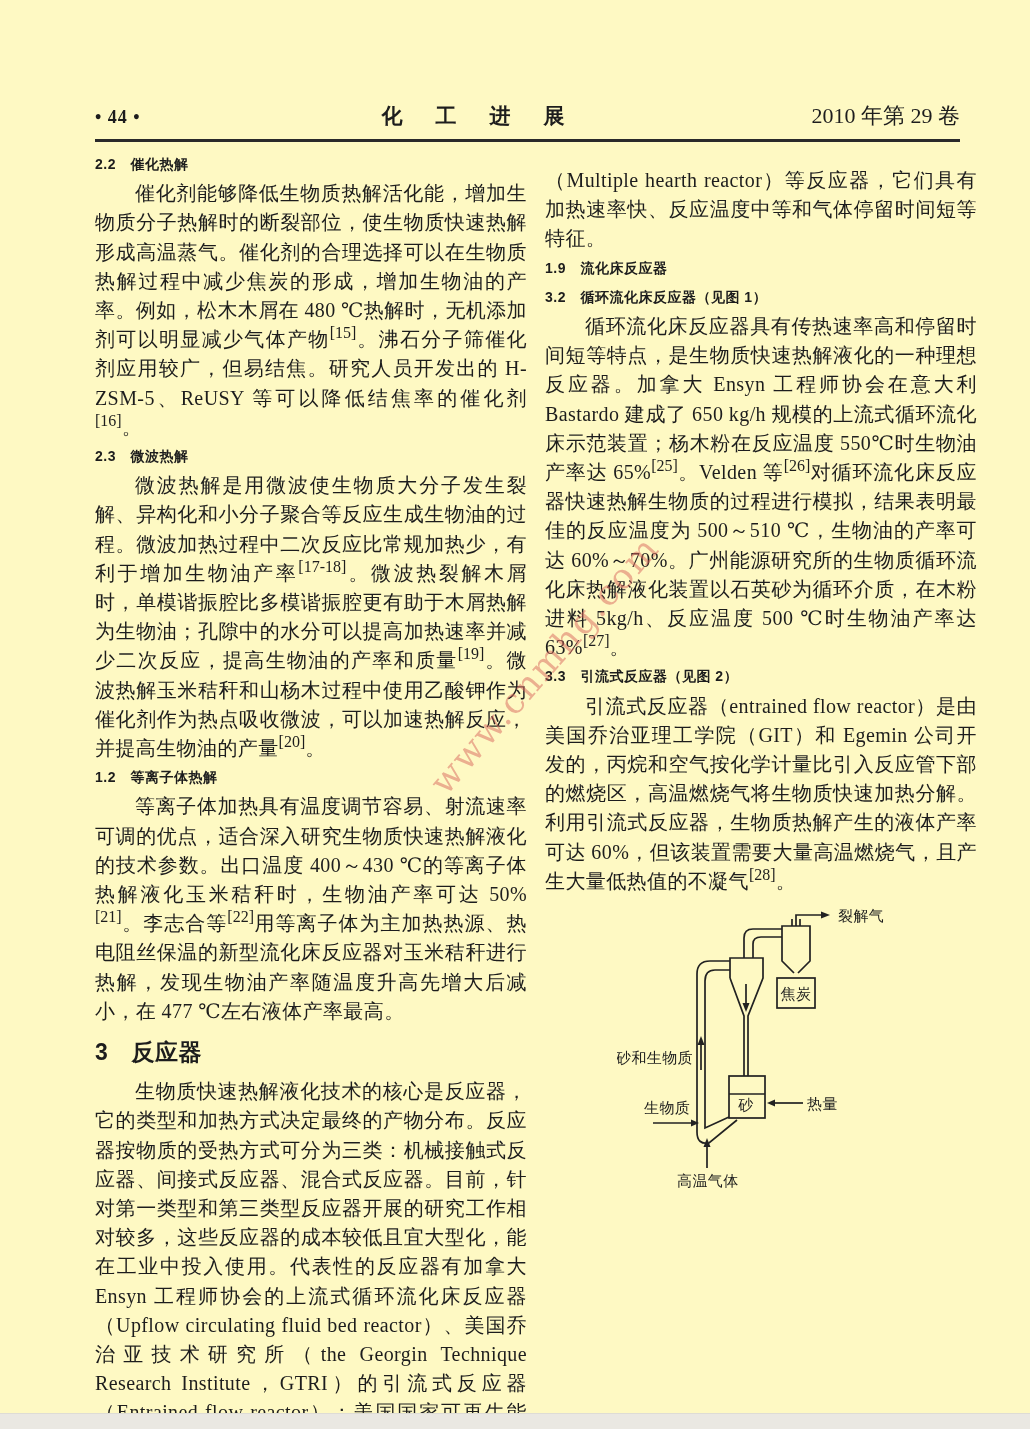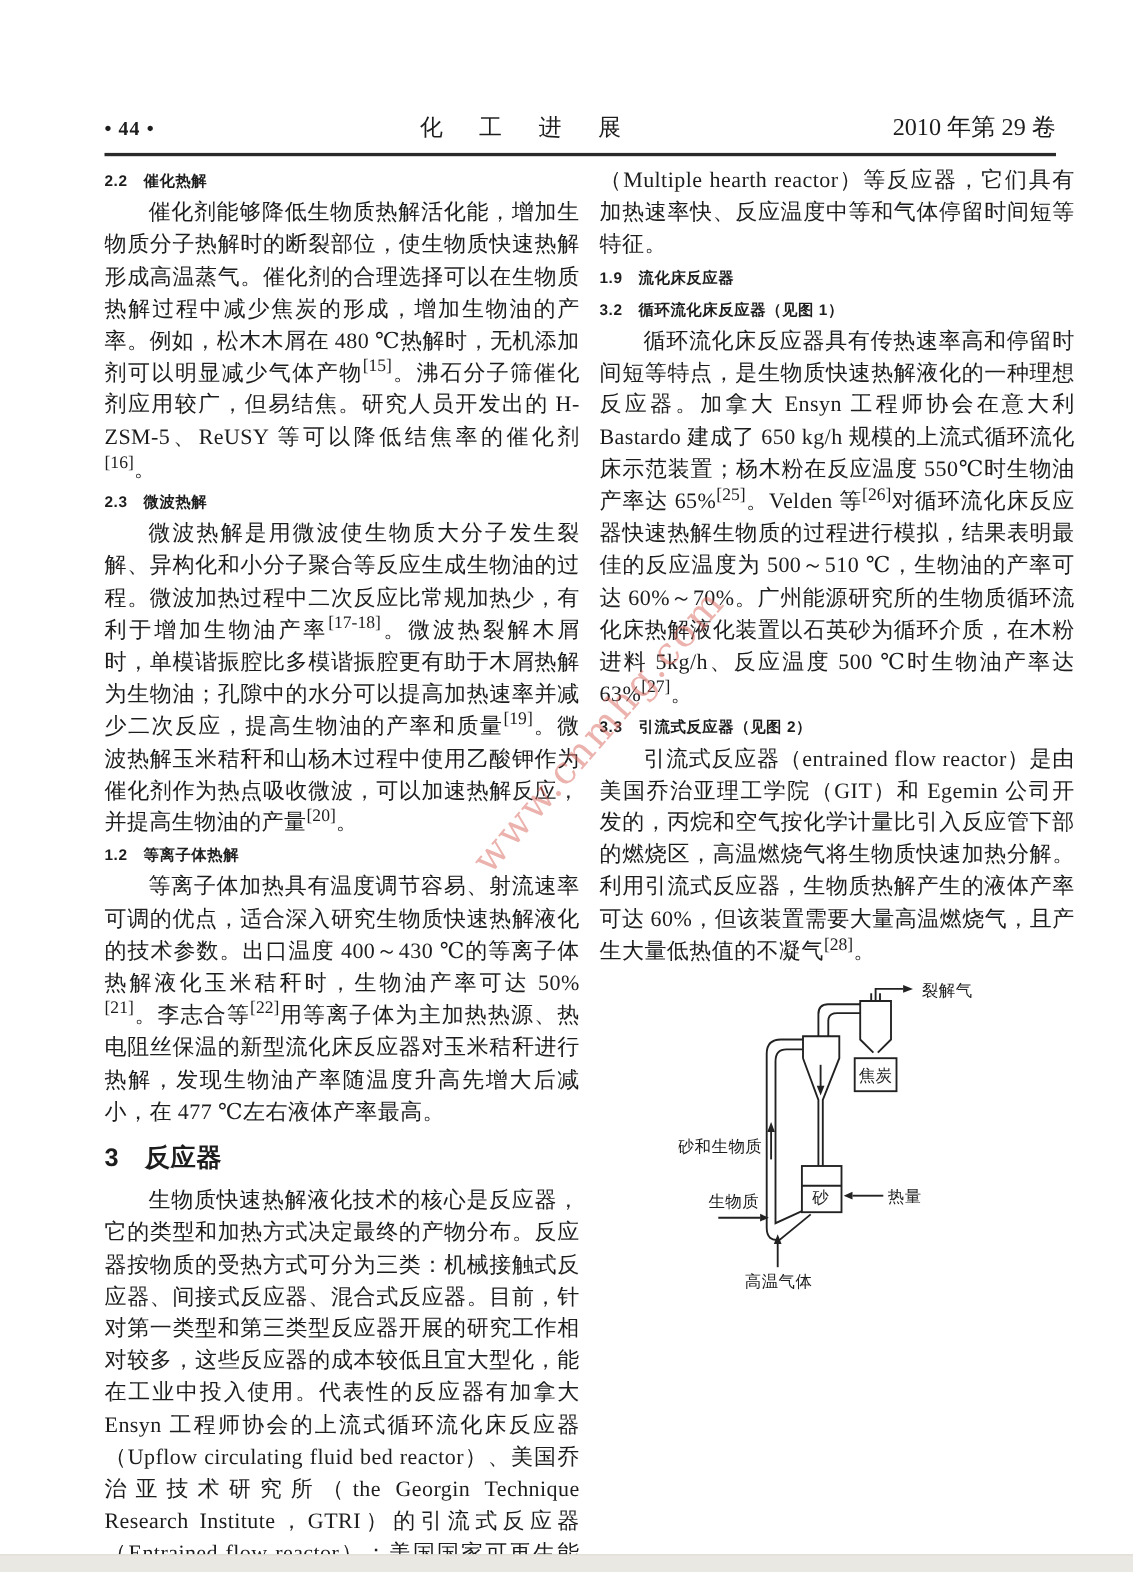--- a/index.html
+++ b/index.html
@@ -1,29 +1,29 @@
 <!DOCTYPE html>
 <html><head>
 <meta charset="utf-8">
 <style>
   html,body{margin:0;padding:0;background:#d8d8d8;}
-  .page{position:relative;width:1030px;height:1429px;background:#ffffff;overflow:hidden;
+  .page{position:relative;width:1030px;height:1429px;background:#fef9c3;overflow:hidden;
         color:#1d1d1d;font-family:"Liberation Serif","DejaVu Serif",serif;margin:0 auto;}
   .header{position:absolute;top:101px;left:95px;width:865px;display:flex;
           justify-content:space-between;align-items:baseline;padding-bottom:8px;
           border-bottom:3px solid #2a2a2a;font-size:18px;}
   .page-num{font-weight:bold;letter-spacing:1px;}
-  .jtitle{font-size:21px;font-weight:normal;letter-spacing:6px;}
+  .jtitle{font-size:21px;font-weight:bold;letter-spacing:6px;}
   .vol{font-size:22px;}
   .col{position:absolute;top:150px;width:432px;font-size:20px;line-height:29.2px;
        text-align:justify;letter-spacing:0.4px;}
   .col-left{left:95px;}
   .col-right{left:545px;}
   .col p{margin:0;text-indent:2em;}
-  .col p.noindent{text-indent:0;}
+  .col p.noindent{text-indent:0;margin-top:16px;}
   .sec{margin:0;font-size:14px;line-height:29.2px;font-weight:bold;
        font-family:"Liberation Sans","DejaVu Sans",sans-serif;letter-spacing:0.5px;}
   .chapter{margin:11px 0 10px 0;font-size:23px;line-height:30px;font-weight:bold;
        font-family:Liberation Sans, sans-serif;}
   sup{font-size:16px;line-height:0;vertical-align:super;letter-spacing:0;}
   .diagram{margin:8px 0 0 72px;padding:0;}
   .diagram svg{display:block;}
   .watermark{position:absolute;left:372px;top:645px;width:345px;text-align:center;
        transform:rotate(-49deg);font-size:35px;letter-spacing:2px;
        font-family:"DejaVu Serif",serif;pointer-events:none;z-index:5;opacity:0.85;}

